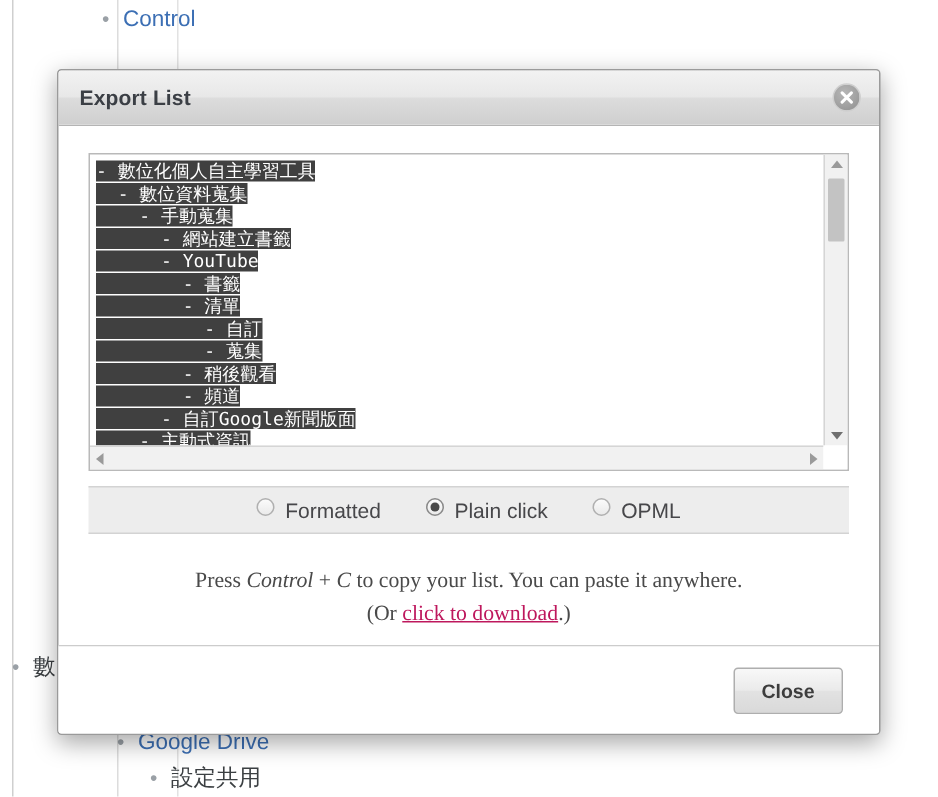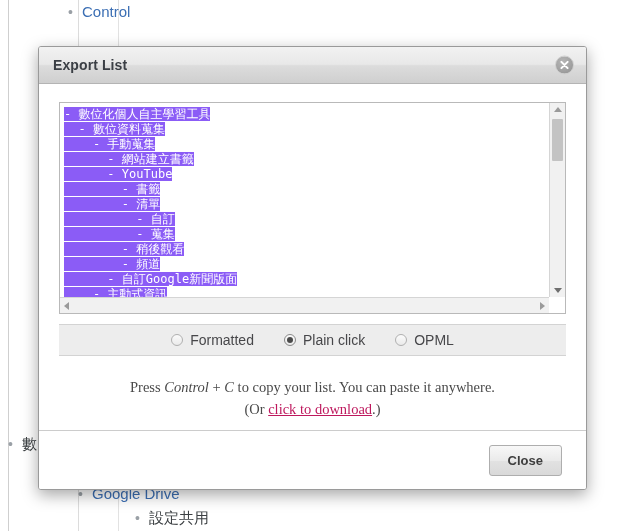--- a/index.html
+++ b/index.html
@@ -130,21 +130,21 @@
     font-size: 12px;
     line-height: 15px;
     white-space: pre;
     color: #222;
   }
   #export-text .ln {
     display: block;
     height: 15px;
   }
   #export-text .sel {
-    background: #8b5cf6;
+    background: #404040;
     color: #ffffff;
     white-space: pre;
   }
 
   
   .sb-v {
     position: absolute;
     top: 0;
     right: 0;
     bottom: 16px;
@@ -213,21 +213,21 @@
     background: #ededed;
     border-top: 1px solid #d3d3d3;
     border-bottom: 1px solid #d3d3d3;
     display: flex;
     align-items: center;
     justify-content: center;
     gap: 30px;
   }
   .radio-opt {
     display: flex;
-    align-items: center;
+    align-items: flex-start;
     gap: 7px;
     cursor: pointer;
     font-size: 14px;
     color: #47474a;
   }
   .radio-dot {
     width: 12px;
     height: 12px;
     border-radius: 50%;
     border: 1px solid #b0b0b0;
@@ -305,21 +305,21 @@
   </div>
 
   <div class="bg-item" style="left:82px; top:460px; color:#3c4043;">
     <span class="txt-dark">檔案分享</span>
   </div>
 
   <div class="bg-item" style="left:78px; top:484px;">
     <span class="bullet">•</span><span class="txt-blue">Google Drive</span>
   </div>
 
-  <div class="bg-item" style="left:100px; top:508px;margin-left:35px;">
+  <div class="bg-item" style="left:100px; top:508px;">
     <span class="bullet">•</span><span class="txt-dark">設定共用</span>
   </div>
 </div>
 
 <div id="export-dialog">
 
   <div id="dialog-titlebar">
     <span id="dialog-title">Export List</span>
     <span id="dialog-close-icon">
       <svg width="9" height="9" viewBox="0 0 9 9" aria-hidden="true">

